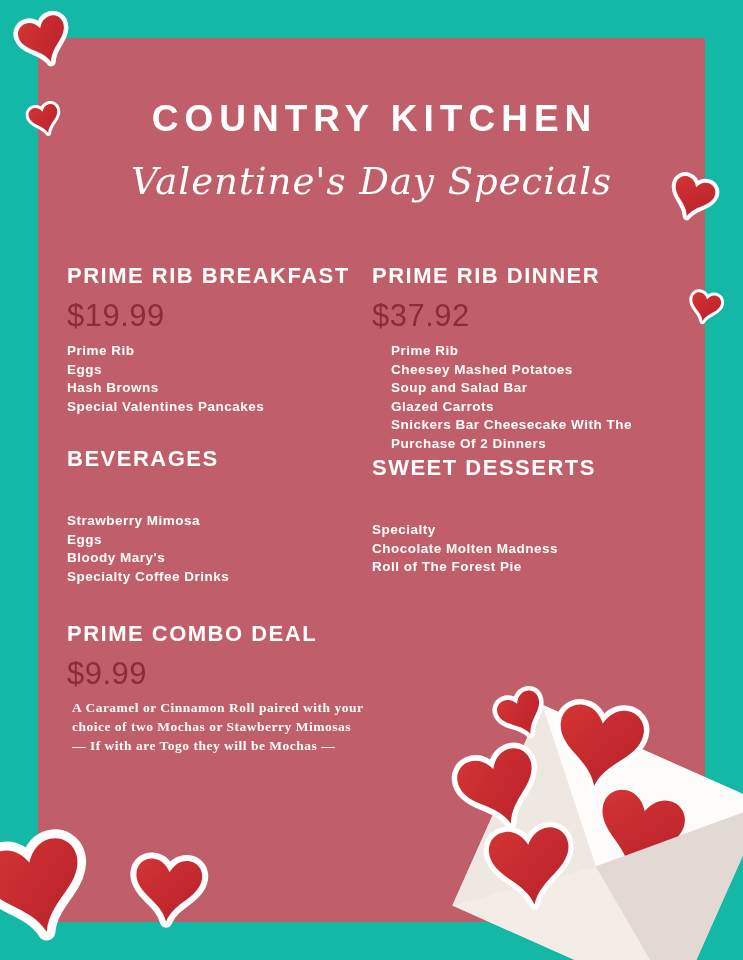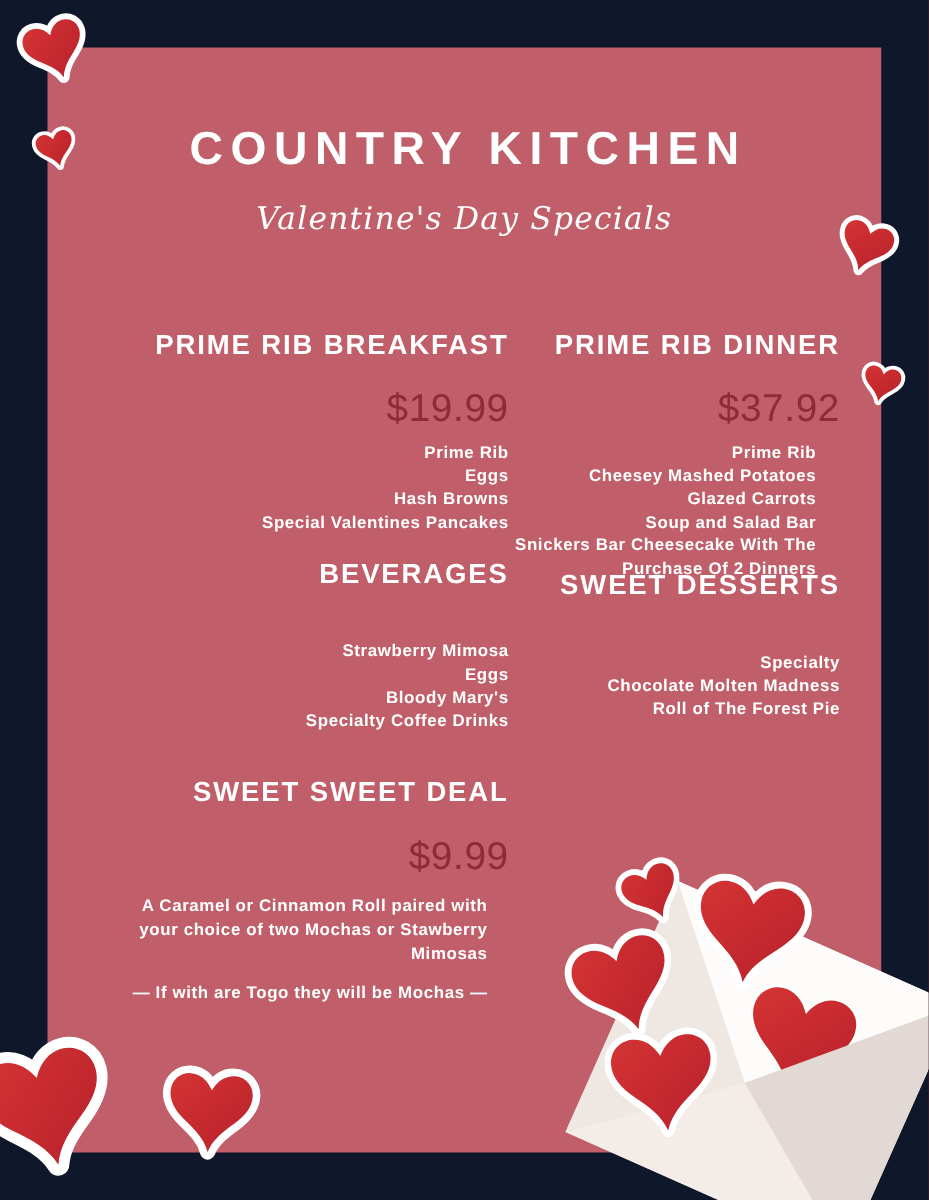--- a/index.html
+++ b/index.html
@@ -1,60 +1,60 @@
 <!DOCTYPE html>
 <html><head>
 <meta charset="utf-8">
 <style>
   html,body { margin:0; padding:0; background:#5a1518; }
   .page {
     position:relative; width:743px; height:960px; overflow:hidden;
-    background:#0f172a;
+    background:#14b8a6;
     font-family:"Liberation Sans", sans-serif;
   }
   .panel {
     position:absolute; left:38px; top:38px; width:667px; height:884px;
     background:#c05f69;
   }
   .title {
     position:absolute; top:60px; left:0; width:100%; box-sizing:border-box;
     text-align:center; color:#ffffff; font-size:37px; font-weight:700;
     letter-spacing:6px; padding-left:6px; margin:0;
   }
   .subtitle {
     position:absolute; top:122px; left:0; width:100%;
     text-align:center; color:#ffffff;
     font-family:"DejaVu Serif", serif; font-style:italic;
-    font-size:25px; letter-spacing:1px;
+    font-size:37px; letter-spacing:1px;
   }
-  .sec { position:absolute; text-align:right; color:#ffffff; }
+  .sec { position:absolute; text-align:left; color:#ffffff; }
   #sec-breakfast { left:29px;  top:225px; width:340px; }
   #sec-dinner    { left:334px; top:225px; width:300px; }
   #sec-beverages { left:29px;  top:408px; width:340px; }
   #sec-desserts  { left:334px; top:417px; width:300px; }
   #sec-combo     { left:29px;  top:583px; width:340px; }
   .heading {
     margin:0; font-size:22px; font-weight:700; letter-spacing:1.5px;
     line-height:26px; color:#ffffff;
   }
   .price {
-    margin-top:20px; font-size:31px; font-weight:400; letter-spacing:0.5px;
+    margin-top:9px; font-size:31px; font-weight:400; letter-spacing:0.5px;
     color:#8d2b36; line-height:36px;
   }
   .items {
     margin:8px auto 0 auto; font-size:13.5px; font-weight:700;
     letter-spacing:0.5px; line-height:18.5px;
   }
   .items.spaced { margin-top:40px; }
   .items.narrow { width:262px; }
   .desc {
     margin:6px auto 0 auto; width:330px; font-size:13.5px; font-weight:700;
     letter-spacing:0.5px; line-height:19px;
   }
-  .desc p { margin:12px; }
+  .desc p { margin:0;font-family:Liberation Serif, serif; }
   .heart-svg { position:absolute; pointer-events:none; }
   .envelope-svg { position:absolute; right:0; bottom:0; pointer-events:none; }
   .hidden-defs { position:absolute; width:0; height:0; }
 </style>
 </head>
 <body>
 
 <div class="page">
 
   <svg class="hidden-defs" aria-hidden="true">
@@ -82,22 +82,22 @@
           <div>Special Valentines Pancakes</div>
         </div>
     </section>
 
     <section class="sec" id="sec-dinner">
       <h2 class="heading">PRIME RIB DINNER</h2>
       <div class="price">$37.92</div>
       <div class="items narrow">
           <div>Prime Rib</div>
           <div>Cheesey Mashed Potatoes</div>
+          <div>Soup and Salad Bar</div>
           <div>Glazed Carrots</div>
-          <div>Soup and Salad Bar</div>
           <div>Snickers Bar Cheesecake With The Purchase Of 2 Dinners</div>
         </div>
     </section>
 
     <section class="sec" id="sec-beverages">
       <h2 class="heading">BEVERAGES</h2>
       <div class="items spaced">
           <div>Strawberry Mimosa</div>
           <div>Eggs</div>
           <div>Bloody Mary's</div>
@@ -108,21 +108,21 @@
     <section class="sec" id="sec-desserts">
       <h2 class="heading">SWEET DESSERTS</h2>
       <div class="items spaced">
           <div>Specialty</div>
           <div>Chocolate Molten Madness</div>
           <div>Roll of The Forest Pie</div>
         </div>
     </section>
 
     <section class="sec" id="sec-combo">
-      <h2 class="heading">SWEET SWEET DEAL</h2>
+      <h2 class="heading">PRIME COMBO DEAL</h2>
       <div class="price">$9.99</div>
       <div class="desc">
         <p>A Caramel or Cinnamon Roll paired with your choice of two Mochas or Stawberry Mimosas</p>
         <p>— If with are Togo they will be Mochas —</p>
       </div>
     </section>
 
   </div>
 
   <svg class="heart-svg" style="left:8px; top:6px;" width="74" height="74" viewBox="-30 -30 60 60">

